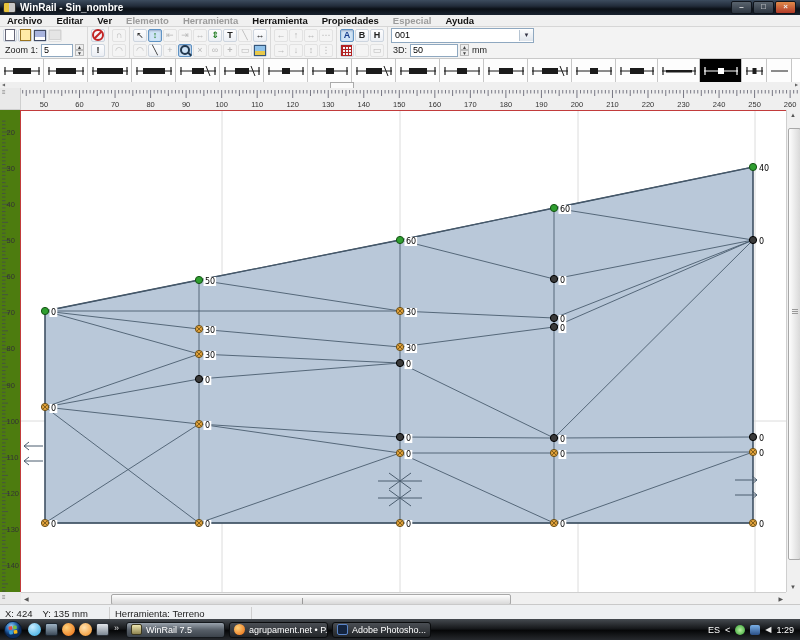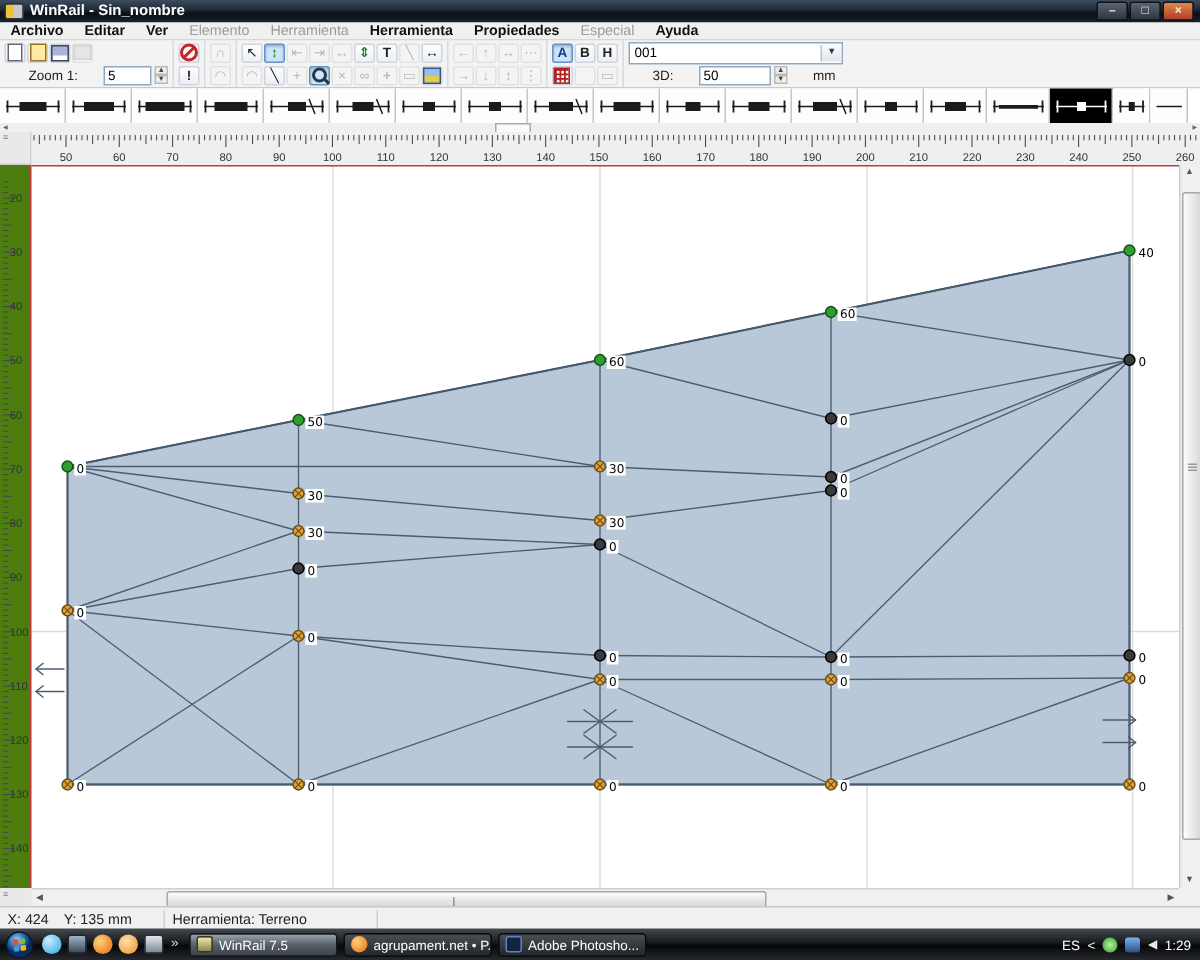--- a/index.html
+++ b/index.html
@@ -16,35 +16,35 @@
     background:linear-gradient(90deg,#e8c43c 50%,#c8c8c8 50%);border:1px solid #333}
   .wbtns{position:absolute;right:4px;top:1px;display:flex;gap:1px}
   .wbtn{width:19px;height:11px;font-size:8px;line-height:10px;text-align:center;color:#eee;
     background:linear-gradient(#5a646e,#2c3540);border:1px solid #10151c;border-radius:2px}
   .wbtn.close{background:linear-gradient(#e08a4a,#b13a28);font-weight:bold}
 
   
   .menubar{left:0;top:15px;width:800px;height:11px;background:#f0f0f0;border-bottom:1px solid #d6d6d6;
     display:flex;align-items:center;font-size:9.5px;color:#111}
   .mi{padding:0 7px;font-weight:bold}
-  .mi.dis{color:#9b9b9b;font-weight:normal}
+  .mi.dis{color:#9b9b9b;font-weight:bold}
 
   
   .toolbar{left:0;top:27px;width:800px;height:31px;background:#f3f3f3;display:flex;align-items:flex-start;border-bottom:1px solid #c9c9c9}
   .tbg{display:flex;flex-direction:column;gap:1px;padding:1px 3px;border-right:1px solid #d9d9d9;height:29px}
   .tbr{display:flex;gap:1px;align-items:center;height:14px}
   .tbb{width:14px;height:13px;display:inline-flex;align-items:center;justify-content:center;
     border:1px solid #cdd5df;border-radius:2px;background:linear-gradient(#fdfdfe,#eceff4);
     font-size:9px;color:#222;box-sizing:border-box}
   .tbb.dis{color:#b8b8b8;border-color:#e2e2e2;background:#f4f4f4}
   .tbb.dis .ci{opacity:.35}
   .tbb.on{background:#cfe4f7;border-color:#5f93c4;box-shadow:inset 0 1px 2px rgba(0,0,60,.25)}
   .tbb .gl{line-height:10px}
   .tbb .gl.b{font-weight:bold}
-  .tblabel{font-size:9px;color:#222;margin:0 16px}
+  .tblabel{font-size:9px;color:#222;margin:0 2px}
   .tbin{height:11px;border:1px solid #8fa8c0;background:#fff;font-size:9px;padding:0 2px;
     font-family:"Liberation Sans",sans-serif}
   .spin{display:flex;flex-direction:column;justify-content:center;margin-left:1px}
   .spin span{font-size:5px;line-height:4px;color:#444;border:1px solid #bbb;background:#eee;padding:0 1px}
   .combo{width:138px;height:13px;border:1px solid #8fa8c0;background:#fff;font-size:9px;
     display:flex;align-items:center;justify-content:space-between;padding-left:3px}
   .combo .da{width:13px;height:11px;background:linear-gradient(#fafbfc,#dfe5ec);border-left:1px solid #b6c4d2;
     font-size:6px;text-align:center;line-height:11px;color:#334}
 
   

